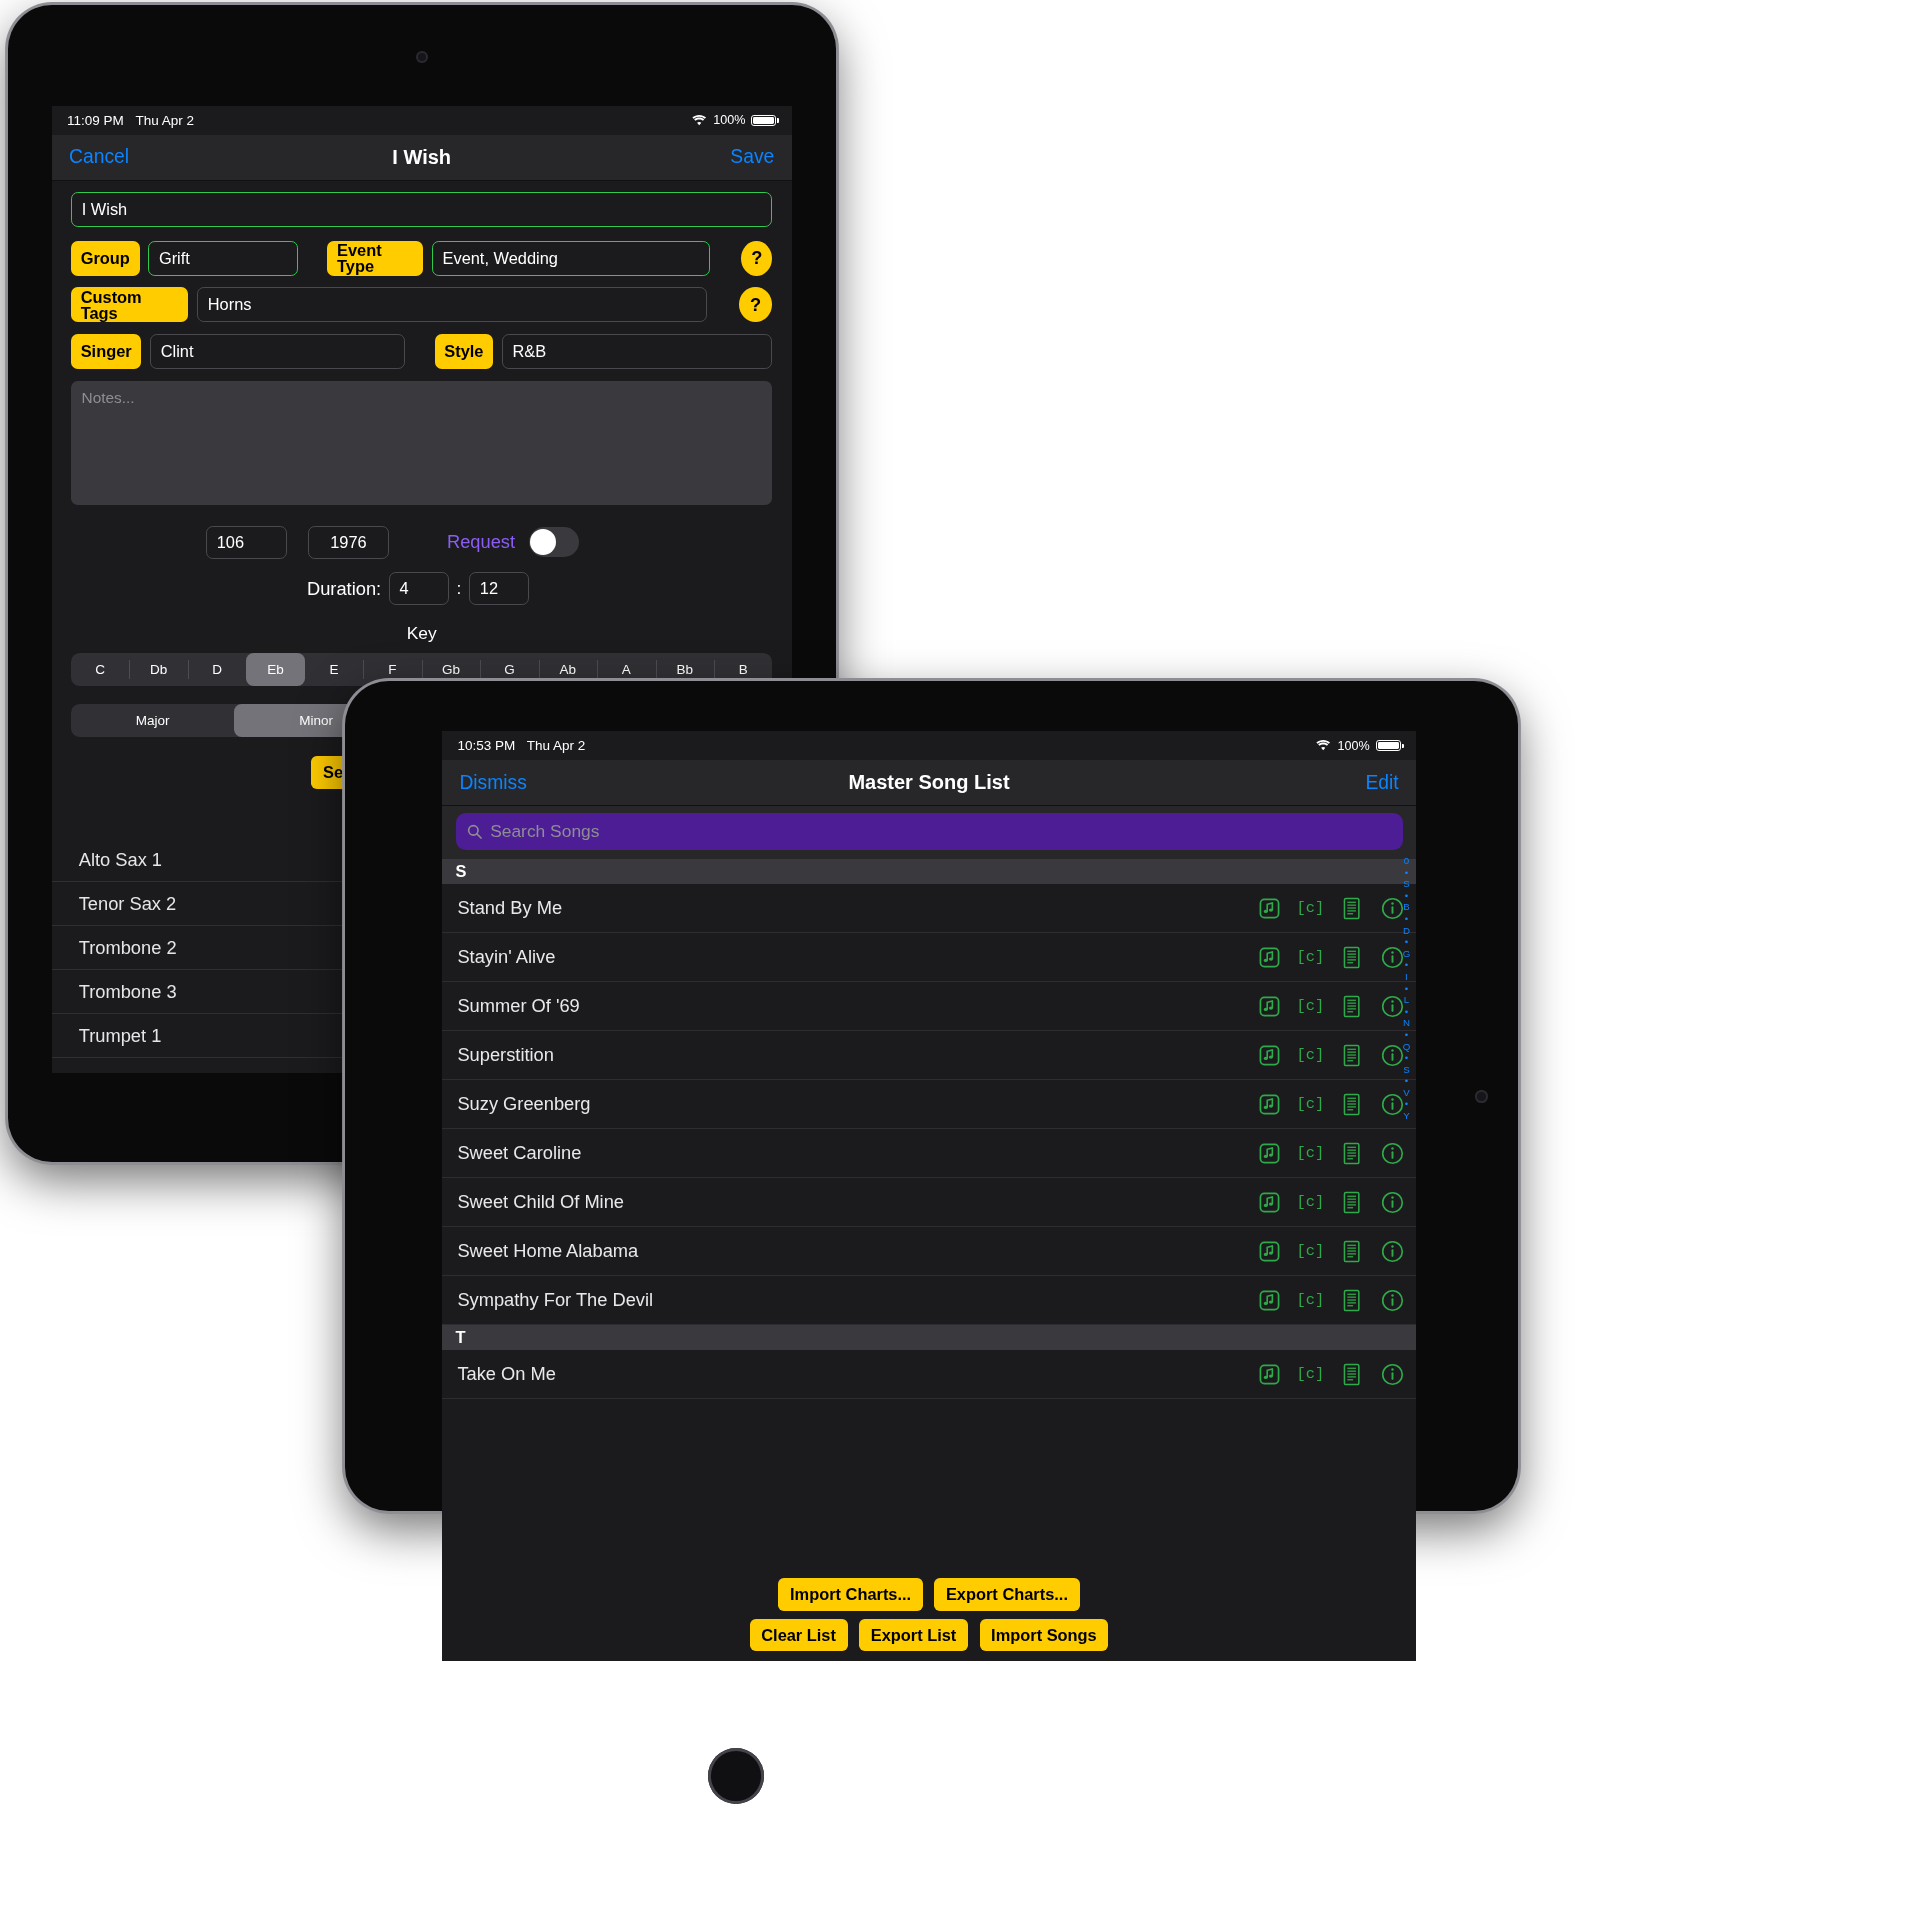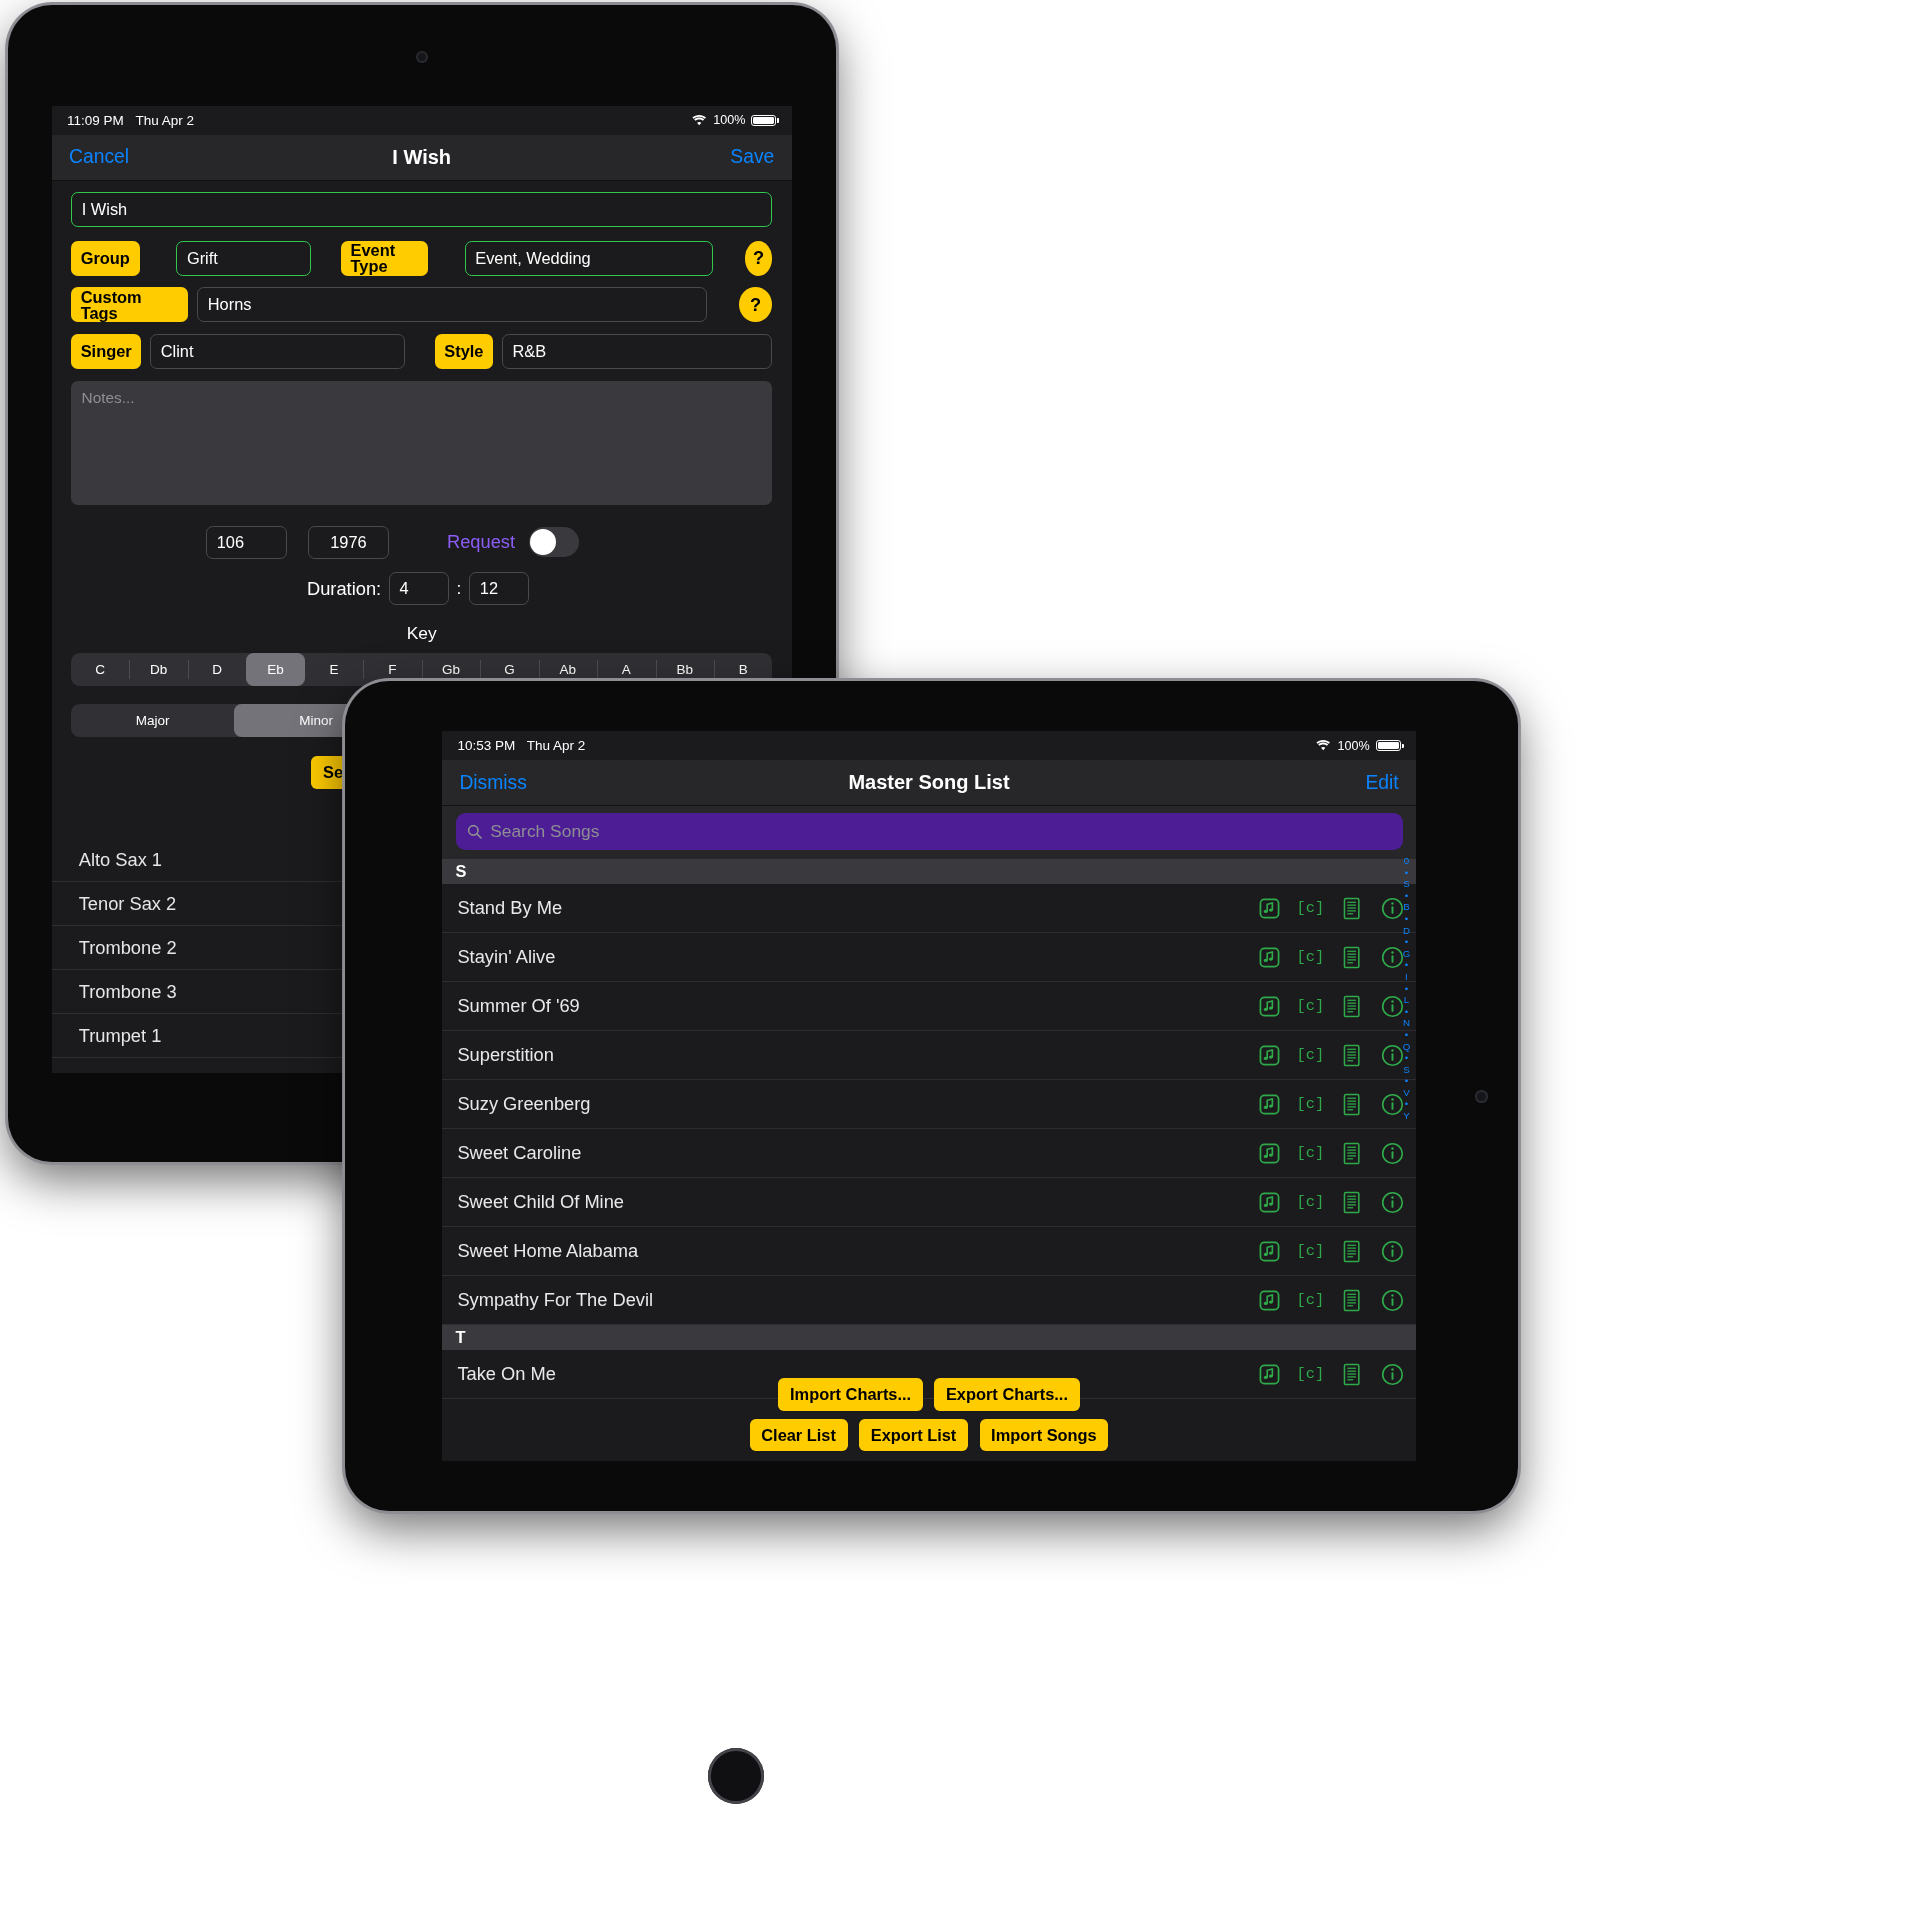--- a/index.html
+++ b/index.html
@@ -25,21 +25,21 @@
   }
 
   
   #device-a { left: 7.7px; top: 4.8px; width: 828px; height: 1157px; }
   #device-a .screen { left: 44px; top: 101px; width: 740px; height: 967px; background: #1b1b1d; }
   #cam-a { position: absolute; left: 50%; top: 46px; width: 12.6px; height: 12.6px; margin-left: -5.8px;
            border-radius: 50%; background: #15161a; box-shadow: inset 0 0 0 1.9px #2a2b30; }
 
   
   #device-b { left: 345px; top: 681px; width: 1173px; height: 830px; }
-  #device-b .screen { left: 97px; top: 50px; width: 974px; height: 730px; background: #1b1b1d; }
+  #device-b .screen { left: 97px; top: 50px; width: 974px; height: 930px; background: #1b1b1d; }
   #home-a { position: absolute; left: 363px; top: 1067px; width: 56px; height: 56px; border-radius: 50%;
             background: #101013; box-shadow: inset 0 0 0 2.9px #44454a; }
   #cam-b { position: absolute; right: 30px; top: 50%; width: 12.6px; height: 12.6px; margin-top: -5.8px;
            border-radius: 50%; background: #15161a; box-shadow: inset 0 0 0 1.9px #2a2b30; }
 
   
   .statusbar {
     height: 29px; display: flex; align-items: center;
     color: #fff; font-size: 13.5px; padding: 0 15.4px; background: #1b1b1d;
   }
@@ -60,21 +60,21 @@
                font-size: 20px; font-weight: 600; pointer-events: none; }
   .nav-right { margin-left: auto; }
 
   
   .form-body { background: #1b1b1d; height: calc(100% - 75px); position: relative; padding: 0 19.3px; }
   .fld {
     background: #1b1b1d; border: 1px solid #4a4a4e; border-radius: 6.8px;
     color: #fff; font-size: 16.4px; padding: 5.8px 9.7px; height: 35px;
     display: flex; align-items: center; font-family: "Liberation Sans", sans-serif;
   }
-  .fld.green { border-color: #30c94e; margin-left: 28px; }
+  .fld.green { border-color: #30c94e; }
   .ytag {
     background: #ffcc00; color: #000; font-weight: 700; font-size: 16.4px;
     border-radius: 6.8px; padding: 6.8px 9.7px; line-height: 1; cursor: pointer;
     display: inline-flex; align-items: center; justify-content: center; height: 35px;
   }
   .qbtn {
     width: 35px; height: 35px; border-radius: 50%; background: #ffcc00; color: #000;
     font-weight: 700; font-size: 18.3px; display: flex; align-items: center; justify-content: center;
     cursor: pointer;
   }

